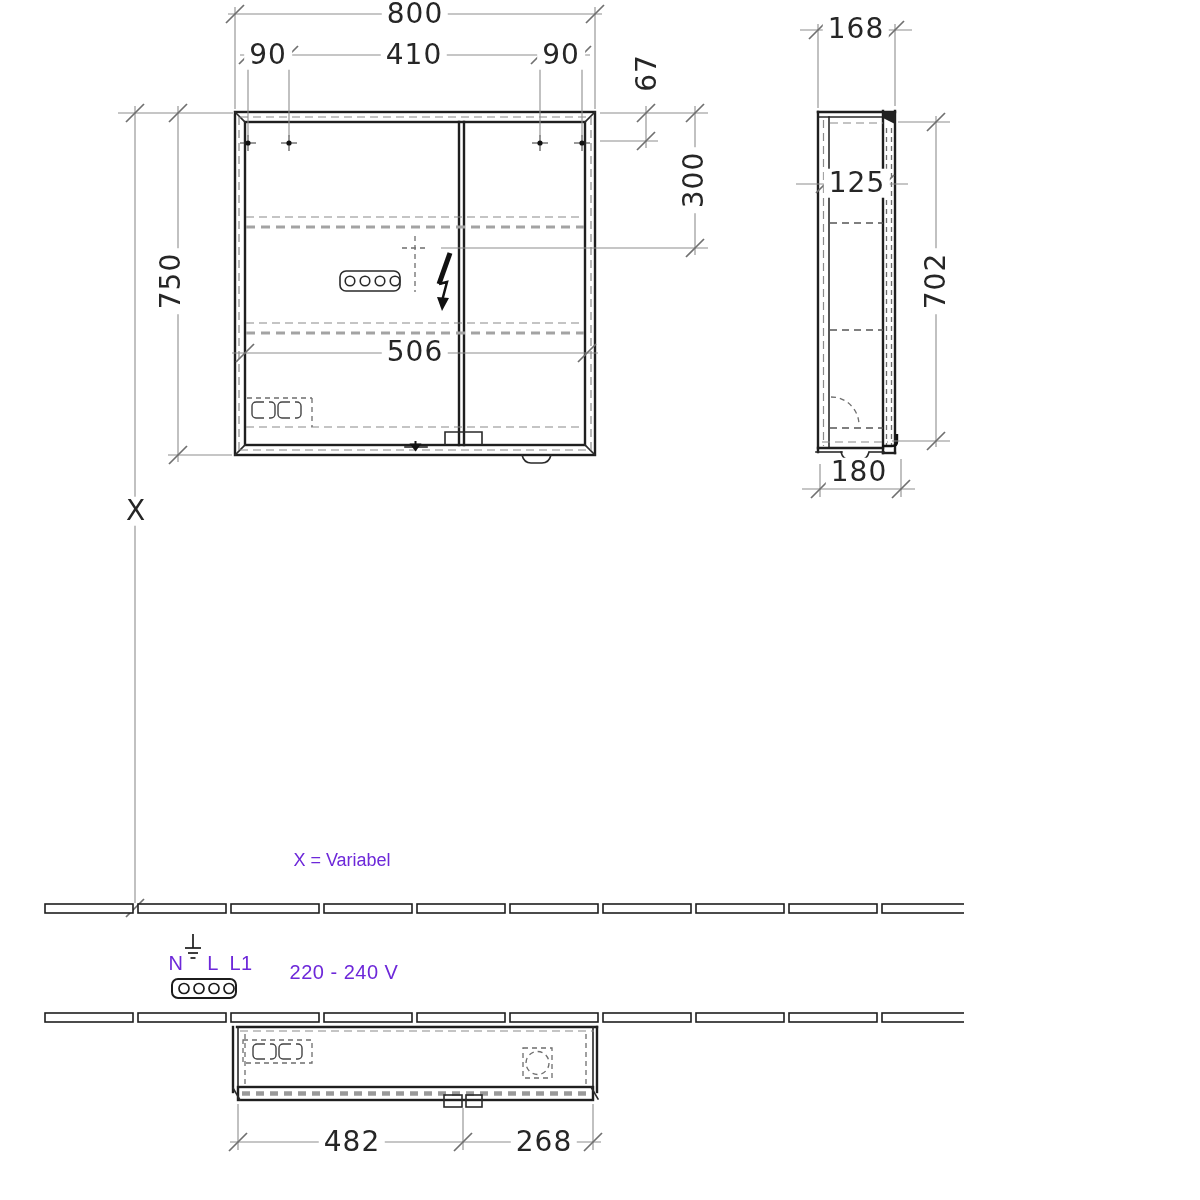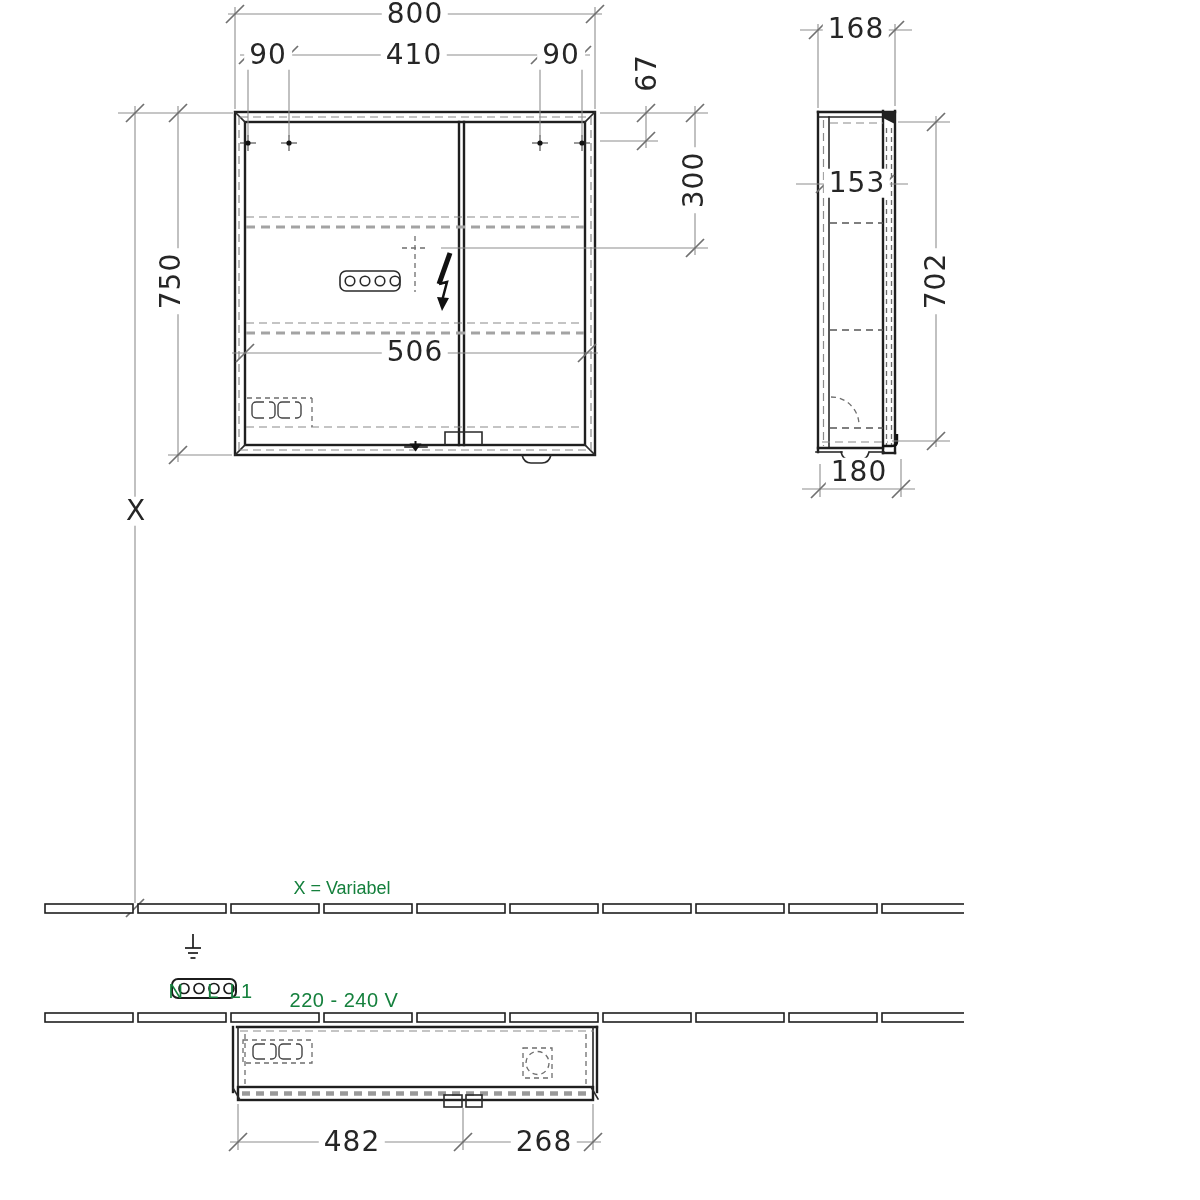--- a/index.html
+++ b/index.html
@@ -19,21 +19,21 @@
   .thin{stroke:#444;stroke-width:1.4;fill:none;}
   .wallseg{stroke:#1f1f1f;stroke-width:1.6;fill:#fff;}
 
   
   .dl{position:absolute;font-family:"DejaVu Sans",sans-serif;font-size:28px;color:#262626;
       background:#fff;padding:0 5px;line-height:1.02;white-space:nowrap;letter-spacing:1px;
       transform:translate(-50%,-50%);}
   .dl.rot{transform:translate(-50%,-50%) rotate(-90deg);}
 
   
-  .note{position:absolute;color:#15803d;white-space:nowrap;transform:translate(-50%,-50%);margin-top:28px;}
+  .note{position:absolute;color:#6d28d9;white-space:nowrap;transform:translate(-50%,-50%);}
   .n18{font-size:18px;}
   .n20{font-size:20px;letter-spacing:.5px;}
 </style>
 </head>
 <body>
 
 <div class="stage">
 
 <svg width="1200" height="1200" viewBox="0 0 1200 1200">
 
@@ -294,21 +294,21 @@
 <span class="dl" style="left:268px;top:55px">90</span>
 <span class="dl" style="left:414px;top:55px">410</span>
 <span class="dl" style="left:561px;top:55px">90</span>
 <span class="dl rot" style="left:647px;top:73px">67</span>
 <span class="dl rot" style="left:694px;top:180px">300</span>
 <span class="dl rot" style="left:171px;top:281px">750</span>
 <span class="dl" style="left:415px;top:352px">506</span>
 <span class="dl" style="left:136px;top:511px">X</span>
 
 <span class="dl" style="left:856px;top:29px">168</span>
-<span class="dl" style="left:857px;top:183px">153</span>
+<span class="dl" style="left:857px;top:183px">125</span>
 <span class="dl rot" style="left:936px;top:281px">702</span>
 <span class="dl" style="left:859px;top:472px">180</span>
 
 <span class="dl" style="left:352px;top:1142px">482</span>
 <span class="dl" style="left:544px;top:1142px">268</span>
 
 <span class="note n18" style="left:342px;top:860px">X = Variabel</span>
 <span class="note n20" style="left:176px;top:963px">N</span>
 <span class="note n20" style="left:213px;top:963px">L</span>
 <span class="note n20" style="left:241px;top:963px">L1</span>

